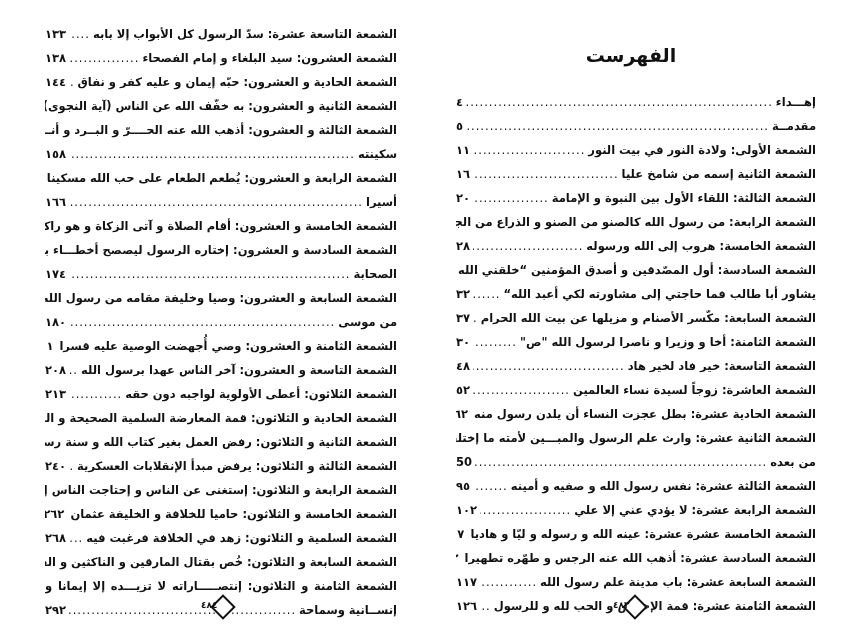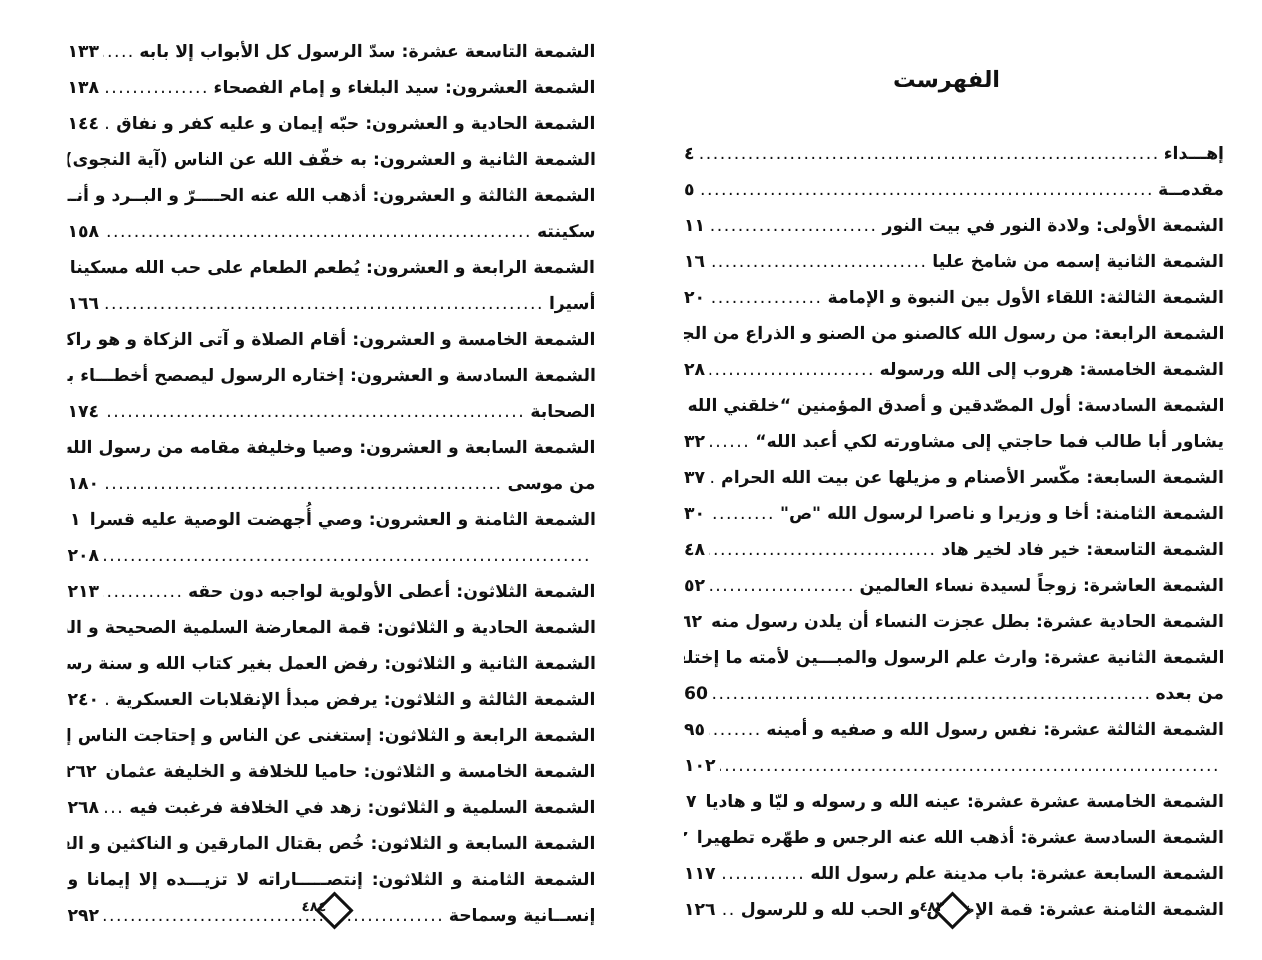--- a/index.html
+++ b/index.html
@@ -14,21 +14,21 @@
     display:flex; flex-direction:row; align-items:baseline; white-space:nowrap;
     font-size:11.5px; font-weight:bold; line-height:24px; height:24px; overflow:hidden;
   }
   .line .txt { flex:0 0 auto; }
   .line .dots { flex:1 1 auto; overflow:hidden; letter-spacing:1px; margin:0 3px; font-weight:normal; }
   .line .dots::before { content:"............................................................................................................................................................"; }
   .line .pg { flex:0 0 auto; }
   .line.full .txt { flex:1 1 auto; text-align:justify; text-align-last:justify; }
   .title {
     position:absolute; left:0; width:420px; top:44px; text-align:center; direction:rtl;
-    font-size:15px; font-weight:bold;
+    font-size:19px; font-weight:bold;
   }
   .folio {
     position:absolute; top:595px; width:26px; height:26px;
   }
   .folio .diamond {
     position:absolute; left:3px; top:3px; width:18px; height:18px;
     border:2px solid #111; transform:rotate(45deg); box-sizing:border-box; background:#fff;
   }
   .folio .num {
     position:absolute; left:-10px; width:46px; top:5px; text-align:left;
@@ -96,20 +96,21 @@
       <span class="txt">من موسى</span>
       <span class="dots"></span>
       <span class="pg">١٨٠</span>
     </div>
   <div class="line">
       <span class="txt">الشمعة الثامنة و العشرون: وصي أُجهضت الوصية عليه قسرا</span>
       <span class="dots"></span>
       <span class="pg">٢٠١</span>
     </div>
   <div class="line">
+      <span class="txt">الشمعة التاسعة و العشرون: آخر الناس عهدا برسول الله</span>
       <span class="dots"></span>
       <span class="pg">٢٠٨</span>
     </div>
   <div class="line">
       <span class="txt">الشمعة الثلاثون: أعطى الأولوية لواجبه دون حقه</span>
       <span class="dots"></span>
       <span class="pg">٢١٣</span>
     </div>
   <div class="line">
       <span class="txt">الشمعة الحادية و الثلاثون: قمة المعارضة السلمية الصحيحة و الصحية</span>
@@ -222,28 +223,29 @@
       <span class="txt">الشمعة الحادية عشرة: بطل عجزت النساء أن يلدن رسول منه</span>
       <span class="dots"></span>
       <span class="pg">٦٢</span>
     </div>
   <div class="line full">
       <span class="txt">الشمعة الثانية عشرة: وارث علم الرسول والمبـــين لأمته ما إختلفت فيـــه</span>
     </div>
   <div class="line">
       <span class="txt">من بعده</span>
       <span class="dots"></span>
-      <span class="pg">60</span>
+      <span class="pg">50</span>
     </div>
   <div class="line">
       <span class="txt">الشمعة الثالثة عشرة: نفس رسول الله و صفيه و أمينه</span>
       <span class="dots"></span>
       <span class="pg">٩٥</span>
     </div>
   <div class="line">
+      <span class="txt">الشمعة الرابعة عشرة: لا يؤدي عني إلا علي</span>
       <span class="dots"></span>
       <span class="pg">١٠٢</span>
     </div>
   <div class="line">
       <span class="txt">الشمعة الخامسة عشرة عشرة: عينه الله و رسوله و ليّا و هاديا</span>
       <span class="dots"></span>
       <span class="pg">١٠٧</span>
     </div>
   <div class="line">
       <span class="txt">الشمعة السادسة عشرة: أذهب الله عنه الرجس و طهّره تطهيرا</span>

